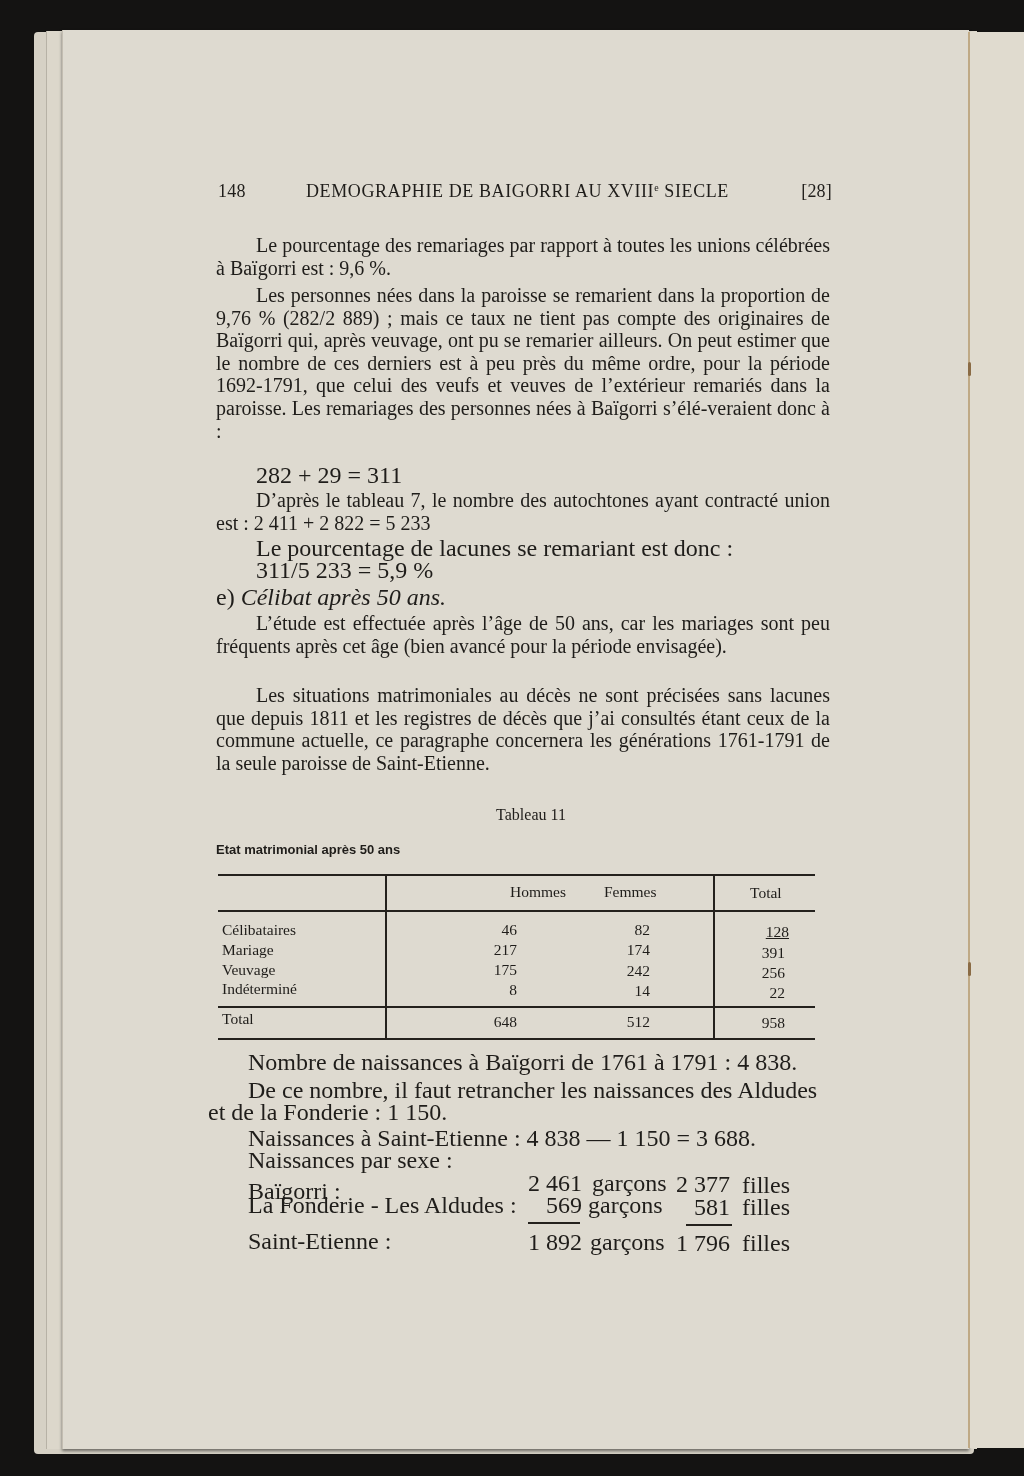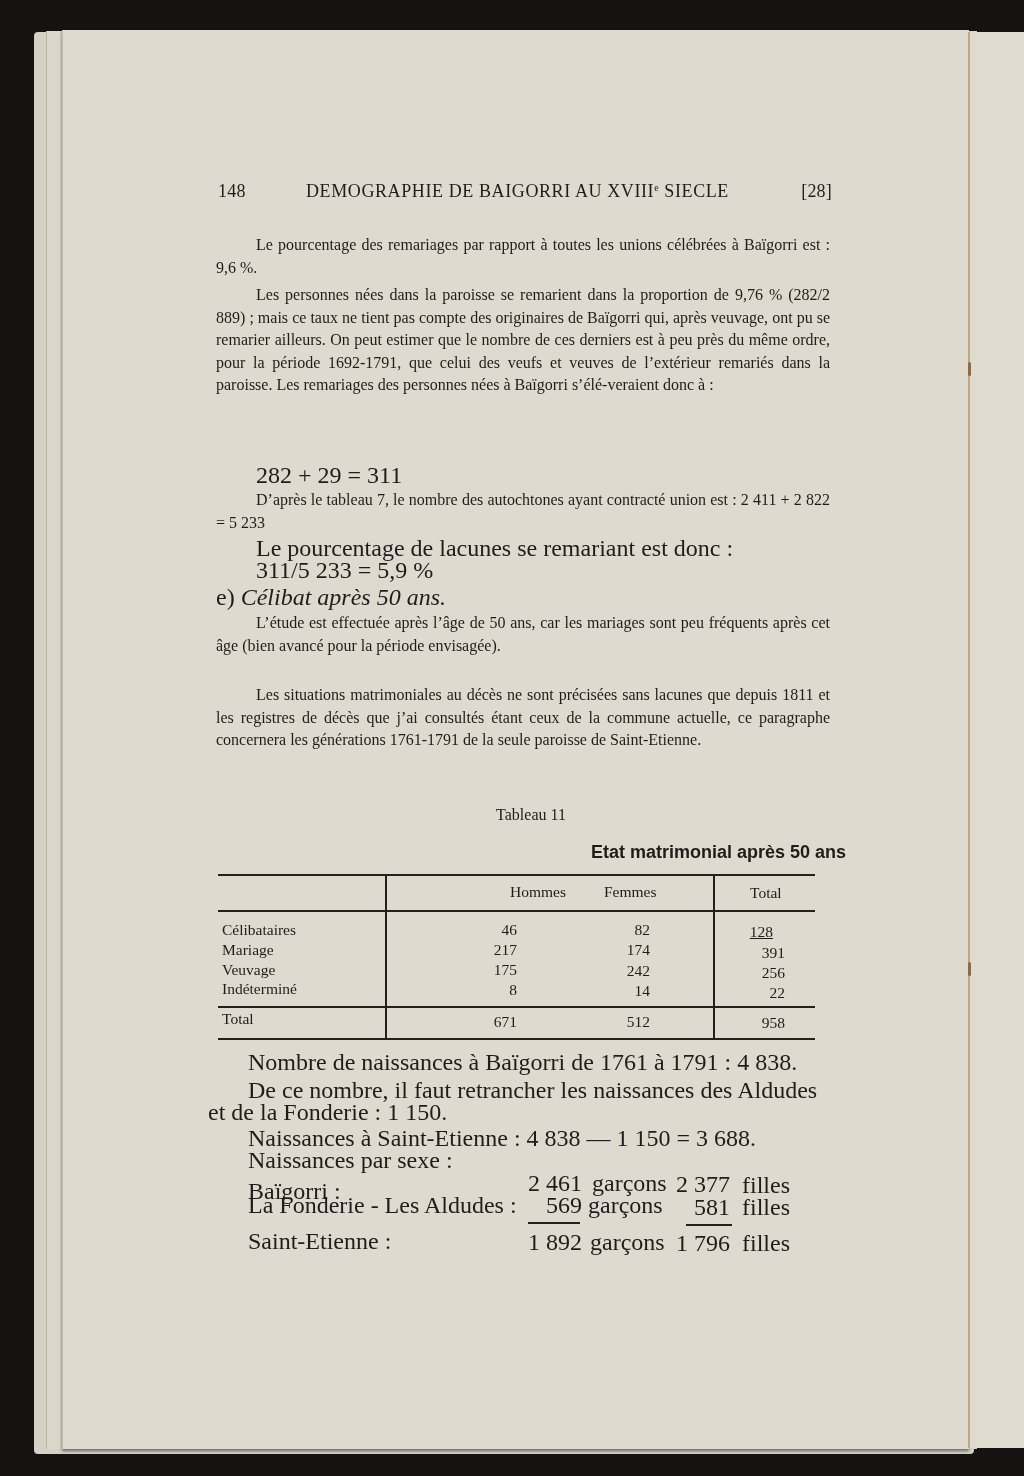--- a/index.html
+++ b/index.html
@@ -40,35 +40,35 @@
       position: absolute; top: 181px; left: 218px; width: 614px;
       font-size: 18px; letter-spacing: 0.2px;
     }
     .running-head .pg { position: absolute; left: 0; text-align: center; }
     .running-head .title { position: absolute; left: 88px; letter-spacing: 0.6px; }
     .running-head .title sup { font-size: 10px; vertical-align: 6px; }
     .running-head .ref { position: absolute; right: 0; }
 
     .p {
       position: absolute; left: 216px; width: 614px;
-      font-size: 16px; line-height: 22.6px;
+      font-size: 20px; line-height: 22.6px;
       text-align: justify; text-align-last: left;
     }
     .p.indent { text-indent: 40px; }
     .line { position: absolute; font-size: 24px; white-space: nowrap; }
     .italic { font-style: italic; }
 
     .table-caption {
       position: absolute; left: 216px; width: 630px; text-align: center;
       font-size: 16px;
     }
     .table-title {
-      position: absolute; left: 216px; width: 630px; text-align: right;
+      position: absolute; left: 216px; width: 630px; text-align: left;
       font-family: "Liberation Sans", "DejaVu Sans", sans-serif;
-      font-weight: bold; font-size: 18px;
+      font-weight: bold; font-size: 13px;
     }
     .tbl {
       position: absolute; left: 218px; top: 874px; width: 597px; height: 165px;
       font-size: 15.5px;
     }
     .hline { position: absolute; left: 0; width: 597px; height: 2px; background: #24211d; }
     .vline { position: absolute; width: 2px; background: #24211d; }
     .cell { position: absolute; white-space: nowrap; line-height: 20px; }
     .num { text-align: right; }
     .rule { position: absolute; height: 2px; background: #24211d; }
@@ -122,39 +122,39 @@
     <div class="vline" style="left:167px; top:0; height:166px;"></div>
     <div class="vline" style="left:495px; top:0; height:166px;"></div>
 
     <div class="cell" style="left:268px; top:8px;margin-left:24px;">Hommes</div>
     <div class="cell" style="left:386px; top:8px;">Femmes</div>
     <div class="cell" style="left:532px; top:9px;">Total</div>
 
     <div class="cell" style="left:4px; top:46px;">Célibataires</div>
     <div class="cell num" style="right:298px; top:46px;">46</div>
     <div class="cell num" style="right:165px; top:46px;">82</div>
-    <div class="cell num" style="right:42px; top:48px;text-decoration:underline;">128</div>
+    <div class="cell num" style="right:26px; top:48px;text-decoration:underline;">128</div>
 
     <div class="cell" style="left:4px; top:66px;">Mariage</div>
     <div class="cell num" style="right:298px; top:66px;margin-left:12px;">217</div>
     <div class="cell num" style="right:165px; top:66px;">174</div>
     <div class="cell num" style="right:30px; top:69px;">391</div>
 
     <div class="cell" style="left:4px; top:86px;">Veuvage</div>
     <div class="cell num" style="right:298px; top:86px;">175</div>
     <div class="cell num" style="right:165px; top:87px;">242</div>
     <div class="cell num" style="right:30px; top:89px;">256</div>
 
     <div class="cell" style="left:4px; top:105px;">Indéterminé</div>
     <div class="cell num" style="right:298px; top:106px;">8</div>
     <div class="cell num" style="right:165px; top:107px;">14</div>
     <div class="cell num" style="right:30px; top:109px;">22</div>
 
     <div class="cell" style="left:4px; top:135px;">Total</div>
-    <div class="cell num" style="right:298px; top:138px;">671</div>
+    <div class="cell num" style="right:298px; top:138px;">648</div>
     <div class="cell num" style="right:165px; top:138px;">512</div>
     <div class="cell num" style="right:30px; top:139px;">958</div>
   </div>
 
   <div class="line" style="top:1049px; left:248px;">Nombre de naissances à Baïgorri de 1761 à 1791 : 4 838.</div>
   <div class="line" style="top:1077px; left:248px; width:574px;">De ce nombre, il faut retrancher les naissances des Aldudes</div>
   <div class="line" style="top:1099px; left:208px;">et de la Fonderie : 1 150.</div>
   <div class="line" style="top:1125px; left:248px;">Naissances à Saint-Etienne : 4 838 — 1 150 = 3 688.</div>
   <div class="line" style="top:1147px; left:248px;">Naissances par sexe :</div>
 

